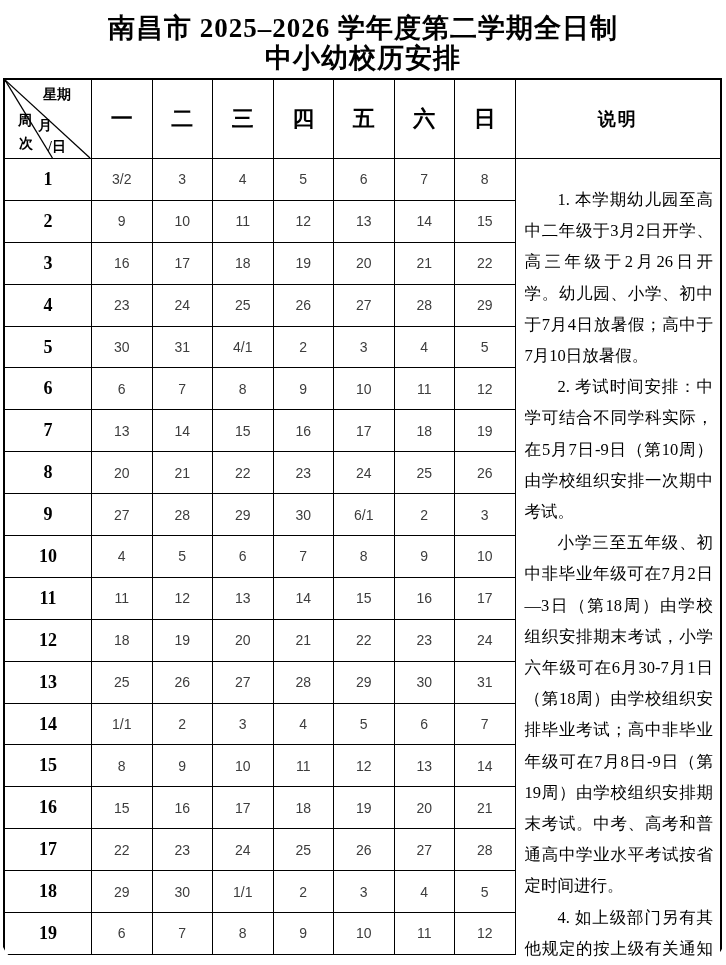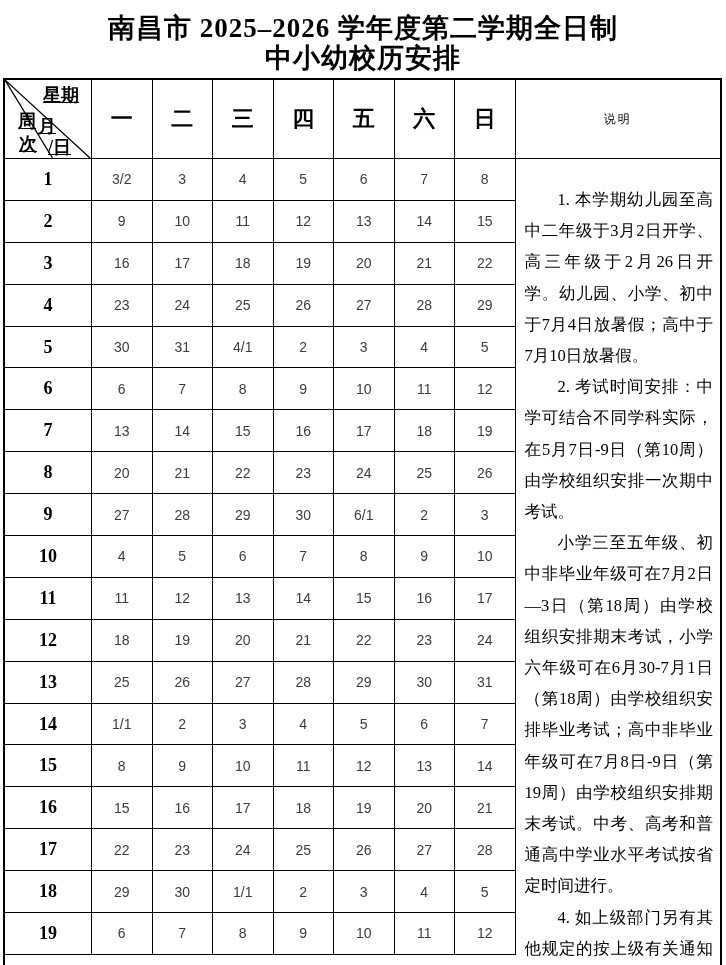--- a/index.html
+++ b/index.html
@@ -8,21 +8,21 @@
     --date-text: #3d3d3d;
     --text: #000000;
   }
   * { box-sizing: border-box; margin: 0; padding: 0; }
   html, body {
     width: 726px;
     background: var(--background);
     font-family: "Liberation Serif", "DejaVu Serif", serif;
     color: var(--text);
   }
-  .page { width: 726px; height: 965px; overflow: hidden; }
+  .page { width: 726px; height: 965px; overflow: hidden; border-radius: 31px; }
 
   
   .title {
     margin: 13px 0 5px 0;
     text-align: center;
     font-weight: bold;
     font-size: 27px;
     line-height: 30px;
     letter-spacing: 1px;
   }
@@ -47,44 +47,43 @@
     position: relative;
     width: 87px;
     border-right: 1px solid var(--border);
     flex: none;
   }
   .corner .diag { position: absolute; inset: 0; width: 100%; height: 100%; }
   .corner .diag line { stroke: var(--border); stroke-width: 1.3; }
   .corner span {
     position: absolute;
     font-weight: bold;
-    font-size: 18px;
+    font-size: 14px;
     line-height: 14px;
     white-space: nowrap;
-    text-decoration: underline;
   }
   .c-weekday { left: 38px; top: 8px; }
   .c-week    { left: 13px; top: 34px; }
   .c-month   { left: 33px; top: 39px; }
   .c-order   { left: 14px; top: 57px; }
   .c-day     { left: 43px; top: 60px; }
 
   .day-head {
     width: 60.5px;
     flex: none;
     border-right: 1px solid var(--border);
     display: flex; align-items: center; justify-content: center;
     font-weight: bold;
     font-size: 22px;
   }
   .notes-head {
     flex: 1;
     display: flex; align-items: center; justify-content: center;
-    font-weight: normal;
-    font-size: 12px;
+    font-weight: bold;
+    font-size: 18px;
     letter-spacing: 2px;
   }
 
   
   .body-wrap { display: flex; min-height: 796px; }
   .rows { width: 510.5px; flex: none; display: flex; flex-direction: column; }
   .row {
     display: flex;
     height: calc(796px / 19);
     border-bottom: 1px solid var(--border);

